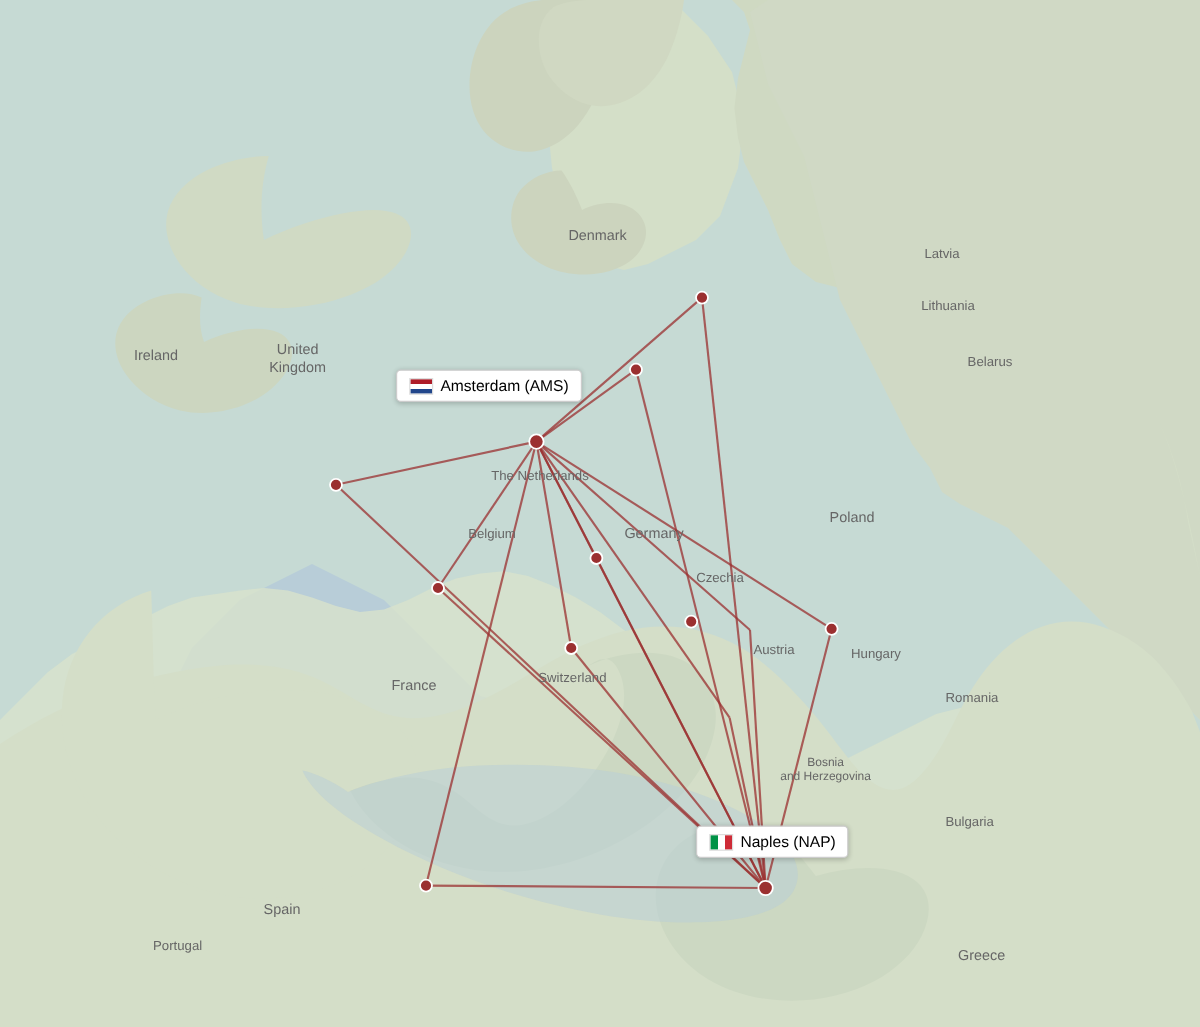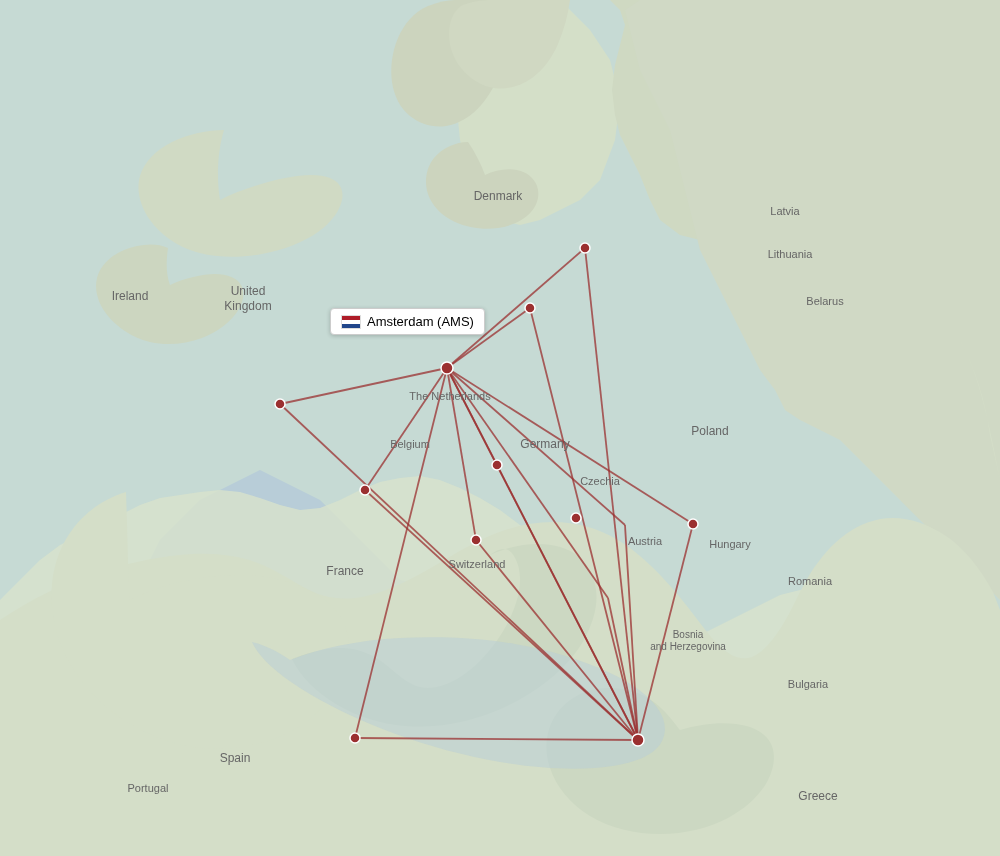--- a/index.html
+++ b/index.html
@@ -281,13 +281,17 @@
     <text x="818" y="800" font-size="12" fill="#666" font-family="Arial" text-anchor="middle">Greece</text>
     <text x="235" y="762" font-size="12" fill="#666" font-family="Arial" text-anchor="middle">Spain</text>
     <text x="148" y="792" font-size="11" fill="#666" font-family="Arial" text-anchor="middle">Portugal</text>
   </svg>
 
   <div id="label-amsterdam" class="airport-label">
     <span class="flag flag-nl"></span>
     <span>Amsterdam (AMS)</span>
   </div>
 
+  <div id="label-naples" class="airport-label">
+    <span class="flag flag-it"></span>
+    <span>Naples (NAP)</span>
+  </div>
 </div>
 
 </body></html>

